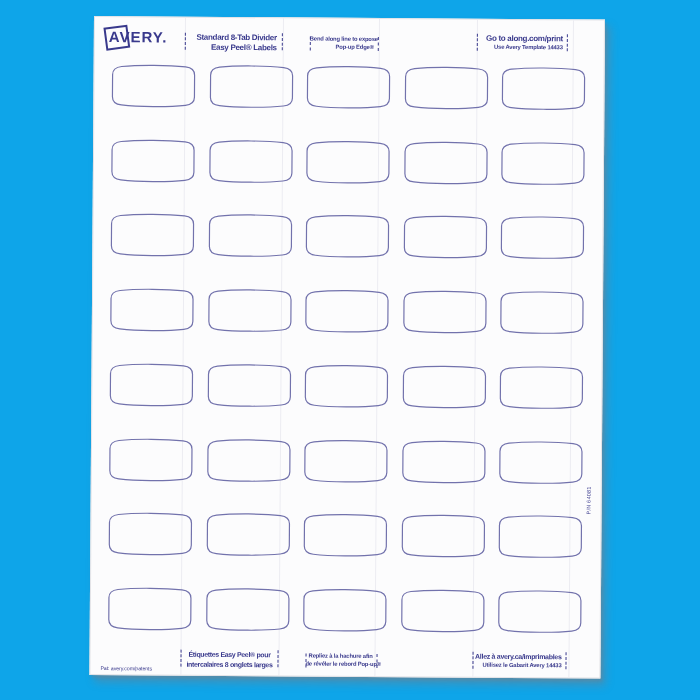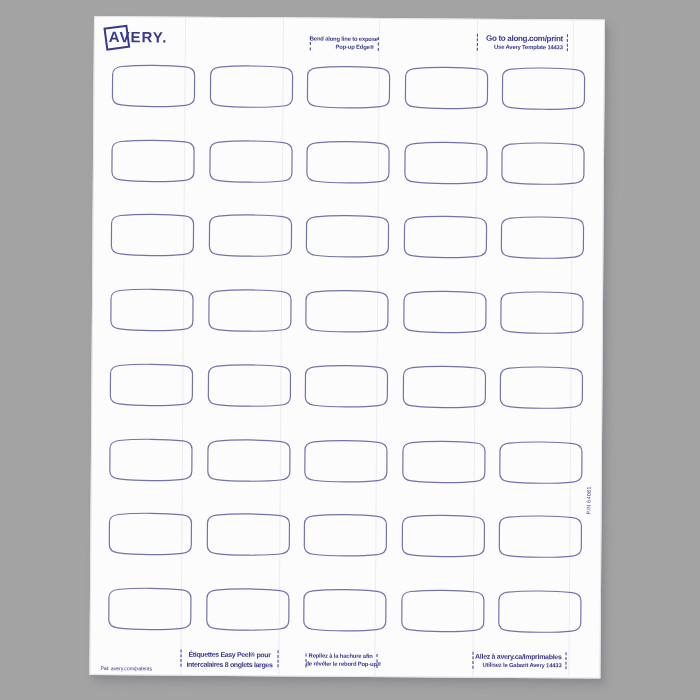--- a/index.html
+++ b/index.html
@@ -1,21 +1,21 @@
 <!DOCTYPE html>
 <html style="--ink: #39398c; --outline: #7272ac; --sheet: #fcfcfd;"><head>
 <meta charset="utf-8">
 <style>
   html,body{margin:0;padding:0;background:#fdfdfe;font-family:"Liberation Sans", sans-serif;}
   :root{
     --ink:#39398c;
     --outline:#7272ac;
     --sheet:#fcfcfd;
   }
-  .canvas{position:relative;width:700px;height:700px;overflow:hidden;background:#a3a3a3;}
+  .canvas{position:relative;width:700px;height:700px;overflow:hidden;background:#0ea5e9;}
   .sheet{
     position:absolute;left:94px;top:16px;width:509px;height:657px;
     background:var(--sheet);
     border:1px solid #e3e3e7;
     box-shadow:5px 7px 8px rgba(125,125,132,.45), 2px 3px 3px rgba(125,125,132,.30);
     transform:rotate(0.4deg);transform-origin:0 0;
   }
   .bendline{position:absolute;top:0;bottom:0;width:1px;background:#ececf2;}
   .label{position:absolute;display:block;}
   
@@ -55,20 +55,24 @@
         <div class="bendline" style="left: 284px;"></div>
         <div class="bendline" style="left: 382px;"></div>
         <div class="bendline" style="left: 478px;"></div>
       </div>
 
     <div class="logo">
       <span class="logo-frame"></span>
       <span class="logo-text">AVERY.</span>
     </div>
 
+    <div class="tblock b1">
+      <div class="big">Standard 8-Tab Divider</div>
+      <div class="big">Easy Peel® Labels</div>
+    </div>
 
     <div class="tblock b2 sm-dash">
       <div class="small">Bend along line to expose</div>
       <div class="small">Pop-up Edge®</div>
     </div>
 
     <div class="tblock b3">
       <div class="big">Go to along.com/print</div>
       <div class="small">Use Avery Template 14433</div>
     </div>

